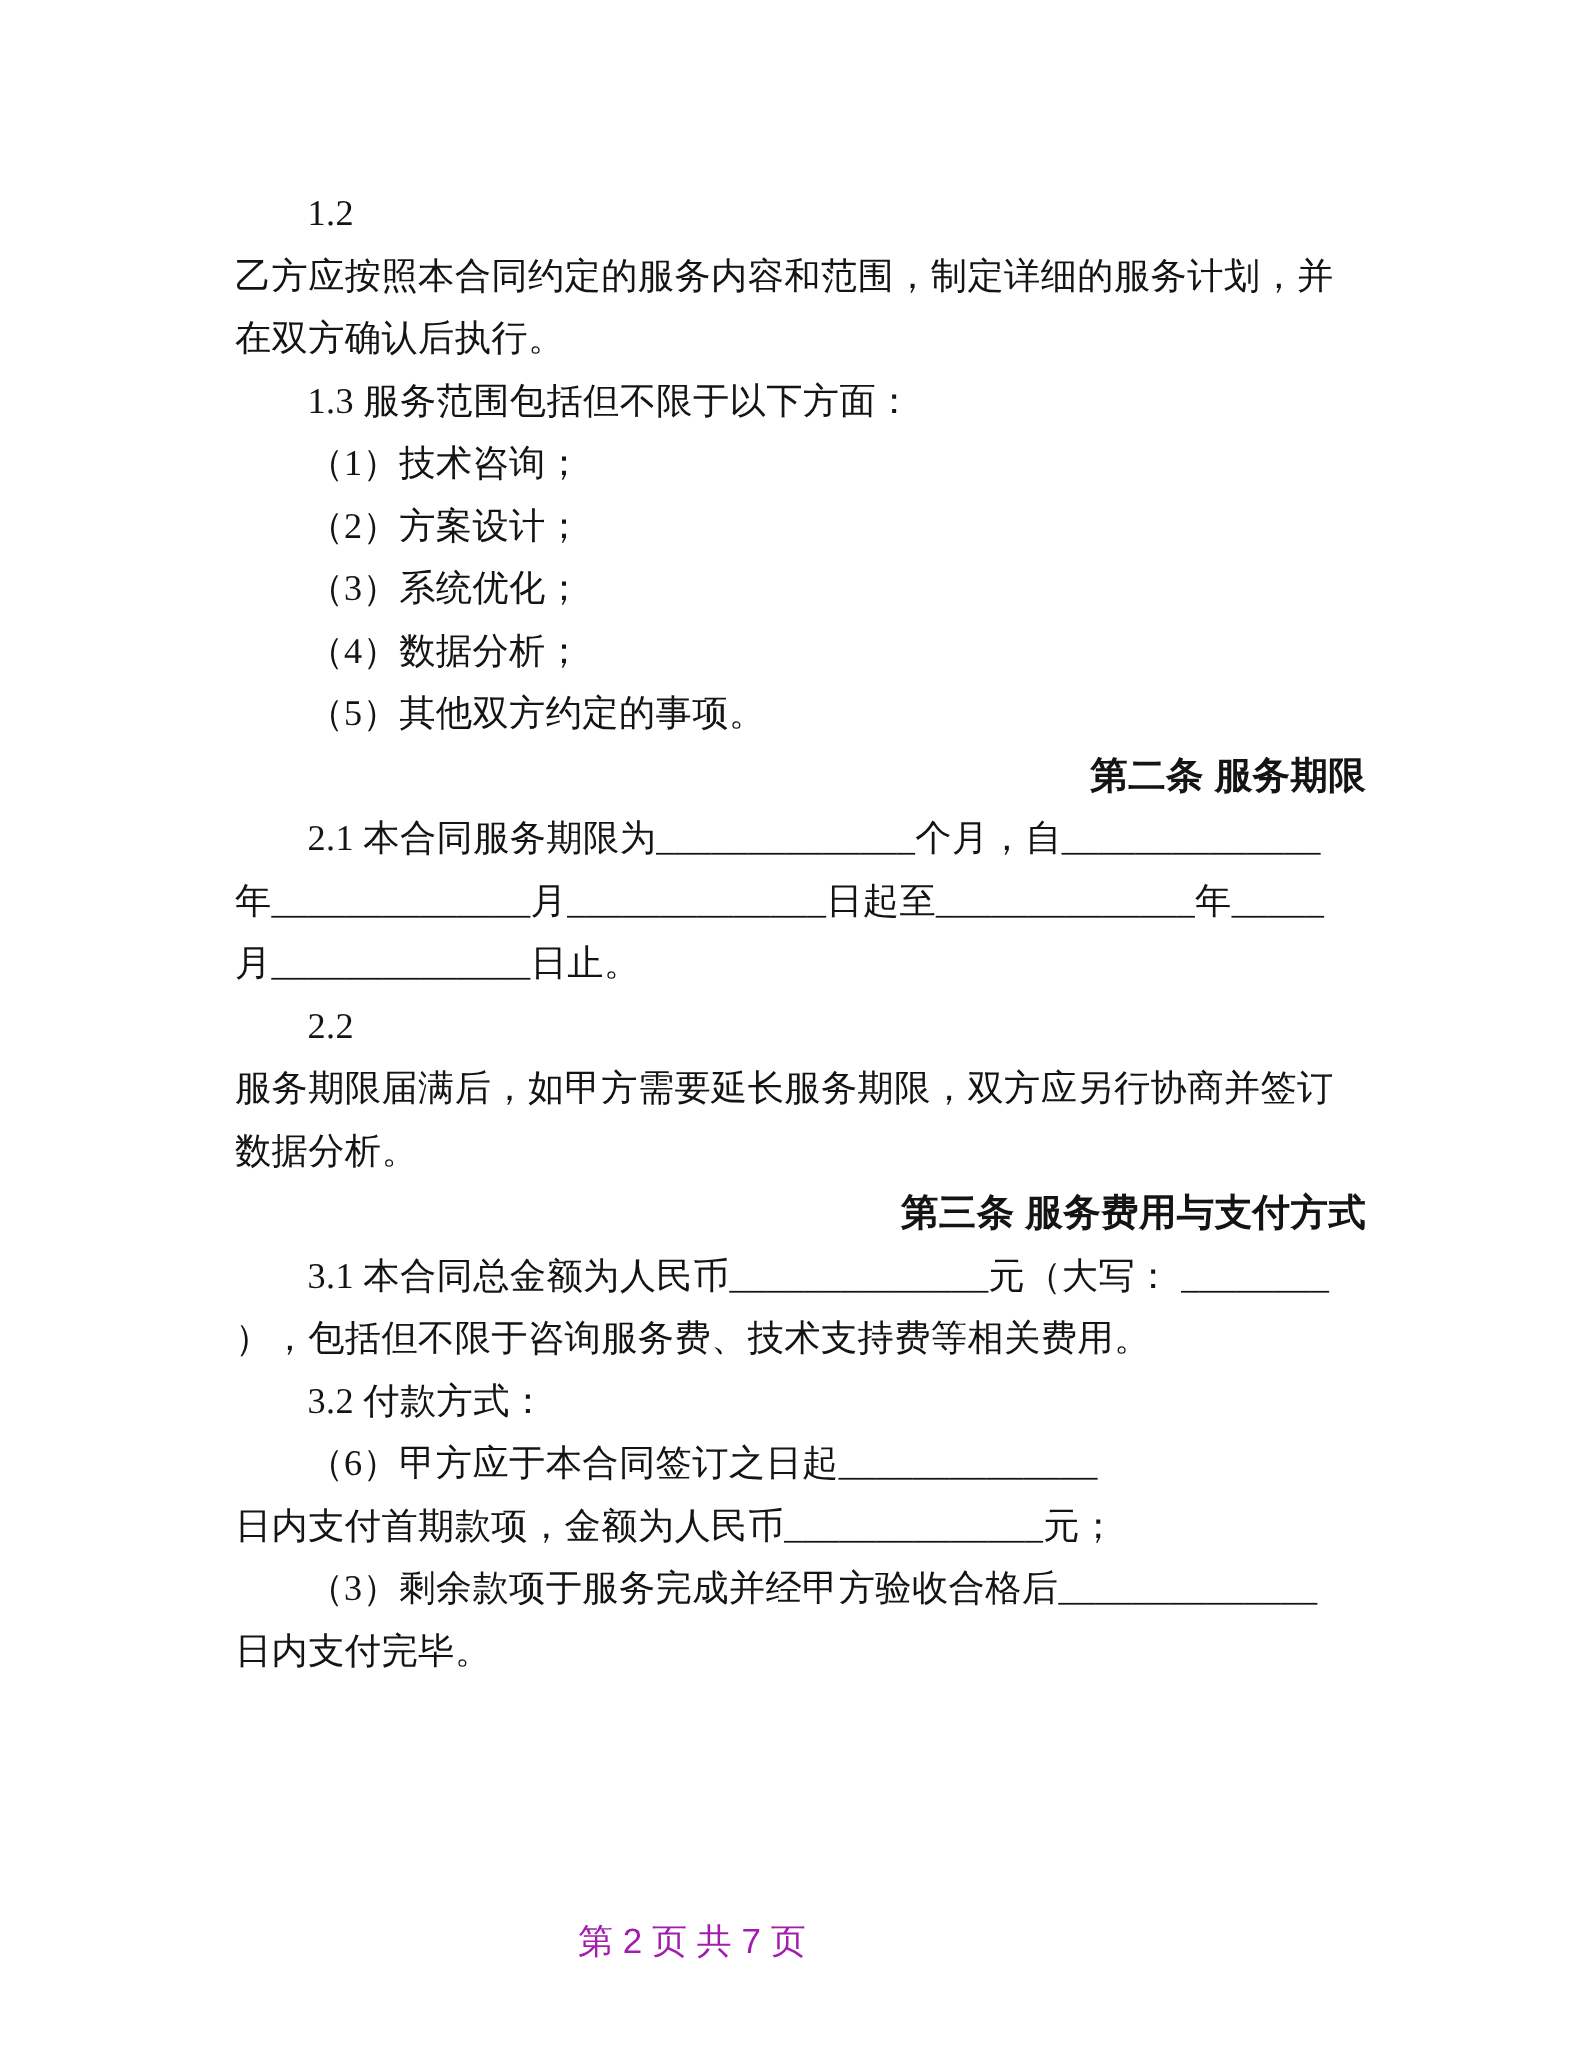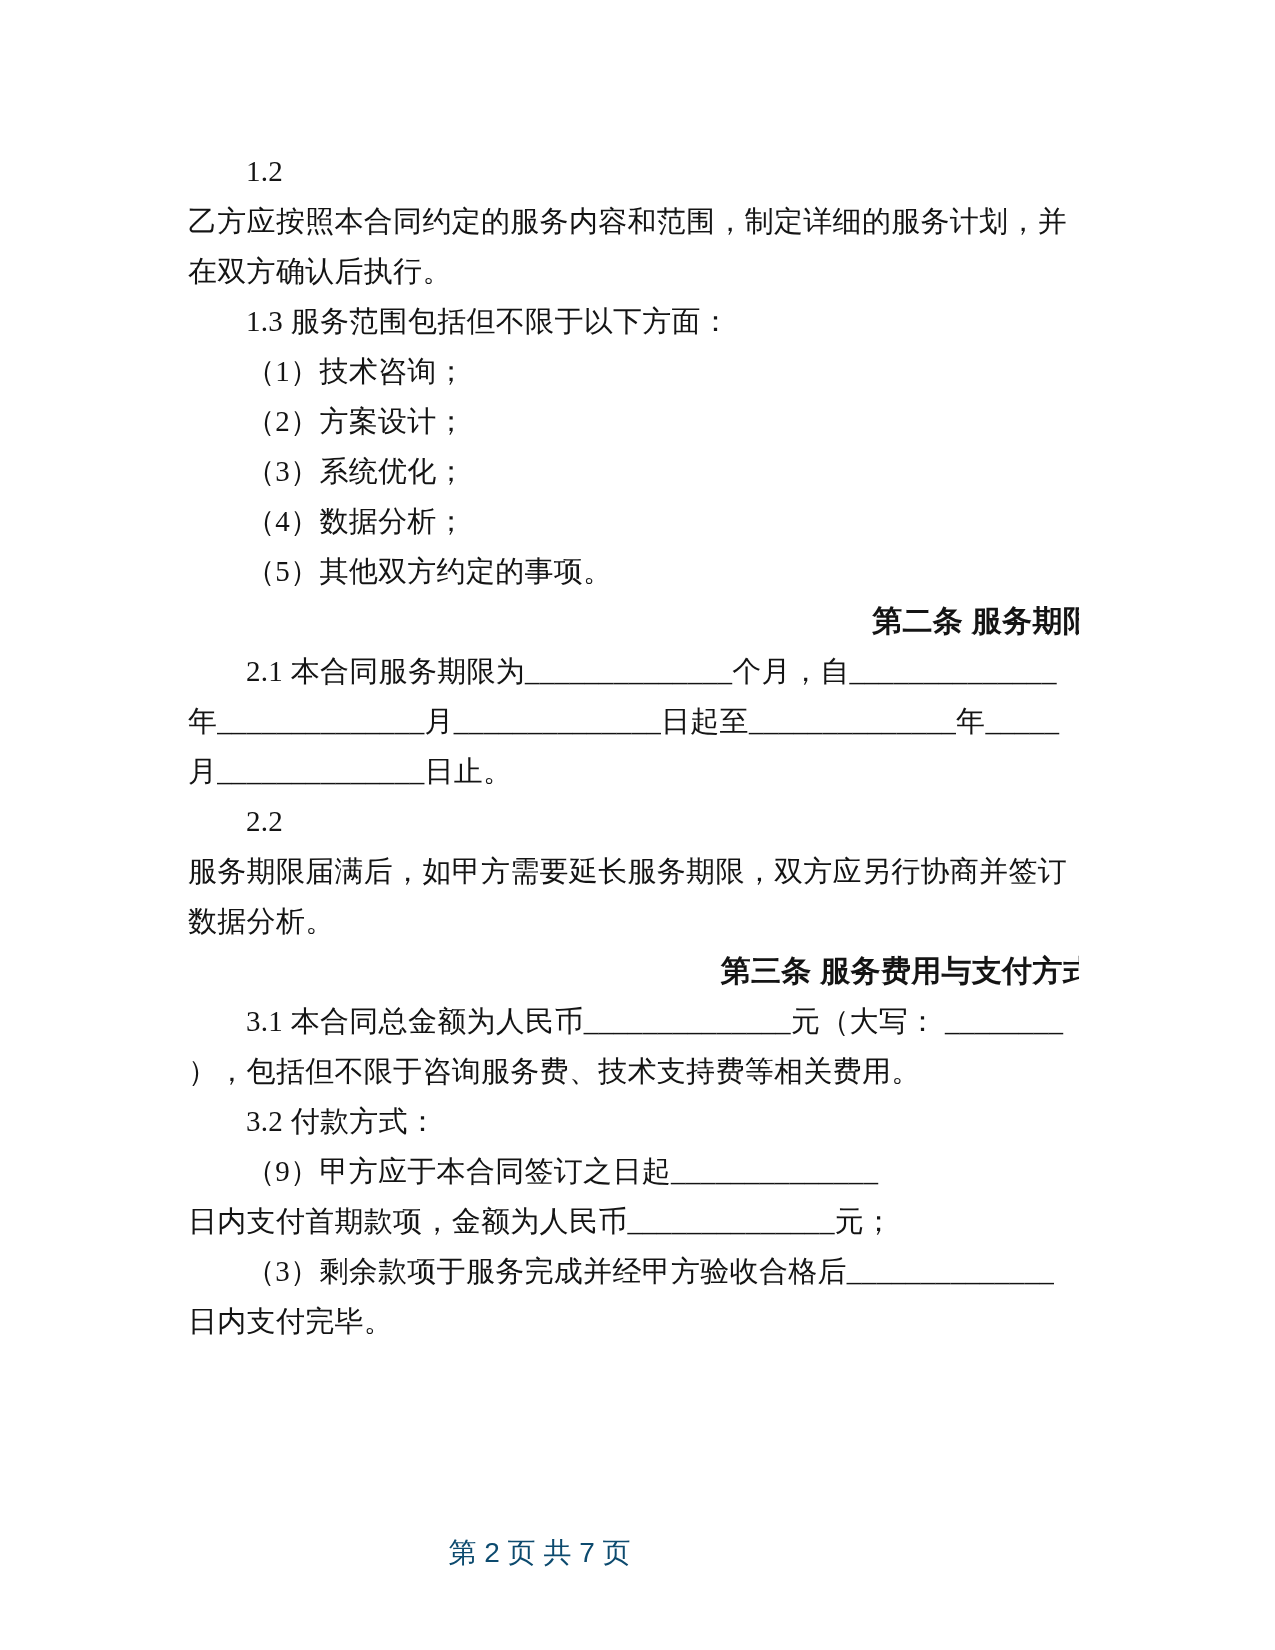--- a/index.html
+++ b/index.html
@@ -8,20 +8,21 @@
     background: #ffffff;
   }
   .page {
     position: relative;
     width: 1079px;
     height: 1650px;
     background: #ffffff;
     overflow: hidden;
     font-family: "Liberation Serif", "DejaVu Serif", serif;
     color: #141414;
+    padding-left: 28px;
   }
   .doc {
     position: absolute;
     left: 188px;
     top: 146px;
     width: 905px;
     font-size: 29px;
     line-height: 50px;
     text-align: left;
   }
@@ -41,21 +42,21 @@
   .footer {
     position: absolute;
     left: 0;
     right: 0;
     top: 1532px;
     height: 42px;
     line-height: 42px;
     text-align: center;
     font-family: "Liberation Sans", "DejaVu Sans", sans-serif;
     font-size: 28px;
-    color: #0c4a6e;
+    color: #a21caf;
   }
 </style>
 </head>
 <body>
 
 <div class="page">
   <div class="doc" id="doc">
       <div class="line indent">1.2</div>
       <div class="line">乙方应按照本合同约定的服务内容和范围，制定详细的服务计划，并</div>
       <div class="line">在双方确认后执行。</div>
@@ -69,21 +70,21 @@
       <div class="line indent">2.1 本合同服务期限为______________个月，自______________</div>
       <div class="line">年______________月______________日起至______________年_____</div>
       <div class="line">月______________日止。</div>
       <div class="line indent">2.2</div>
       <div class="line">服务期限届满后，如甲方需要延长服务期限，双方应另行协商并签订</div>
       <div class="line">数据分析。</div>
       <div class="line indent heading">第三条 服务费用与支付方式</div>
       <div class="line indent">3.1 本合同总金额为人民币______________元（大写： ________</div>
       <div class="line">），包括但不限于咨询服务费、技术支持费等相关费用。</div>
       <div class="line indent">3.2 付款方式：</div>
-      <div class="line indent">（9）甲方应于本合同签订之日起______________</div>
+      <div class="line indent">（6）甲方应于本合同签订之日起______________</div>
       <div class="line">日内支付首期款项，金额为人民币______________元；</div>
       <div class="line indent">（3）剩余款项于服务完成并经甲方验收合格后______________</div>
       <div class="line">日内支付完毕。</div>
     </div>
   <div class="footer">
     <span>第 2 页 共 7 页</span>
   </div>
 </div>
 
 </body></html>

